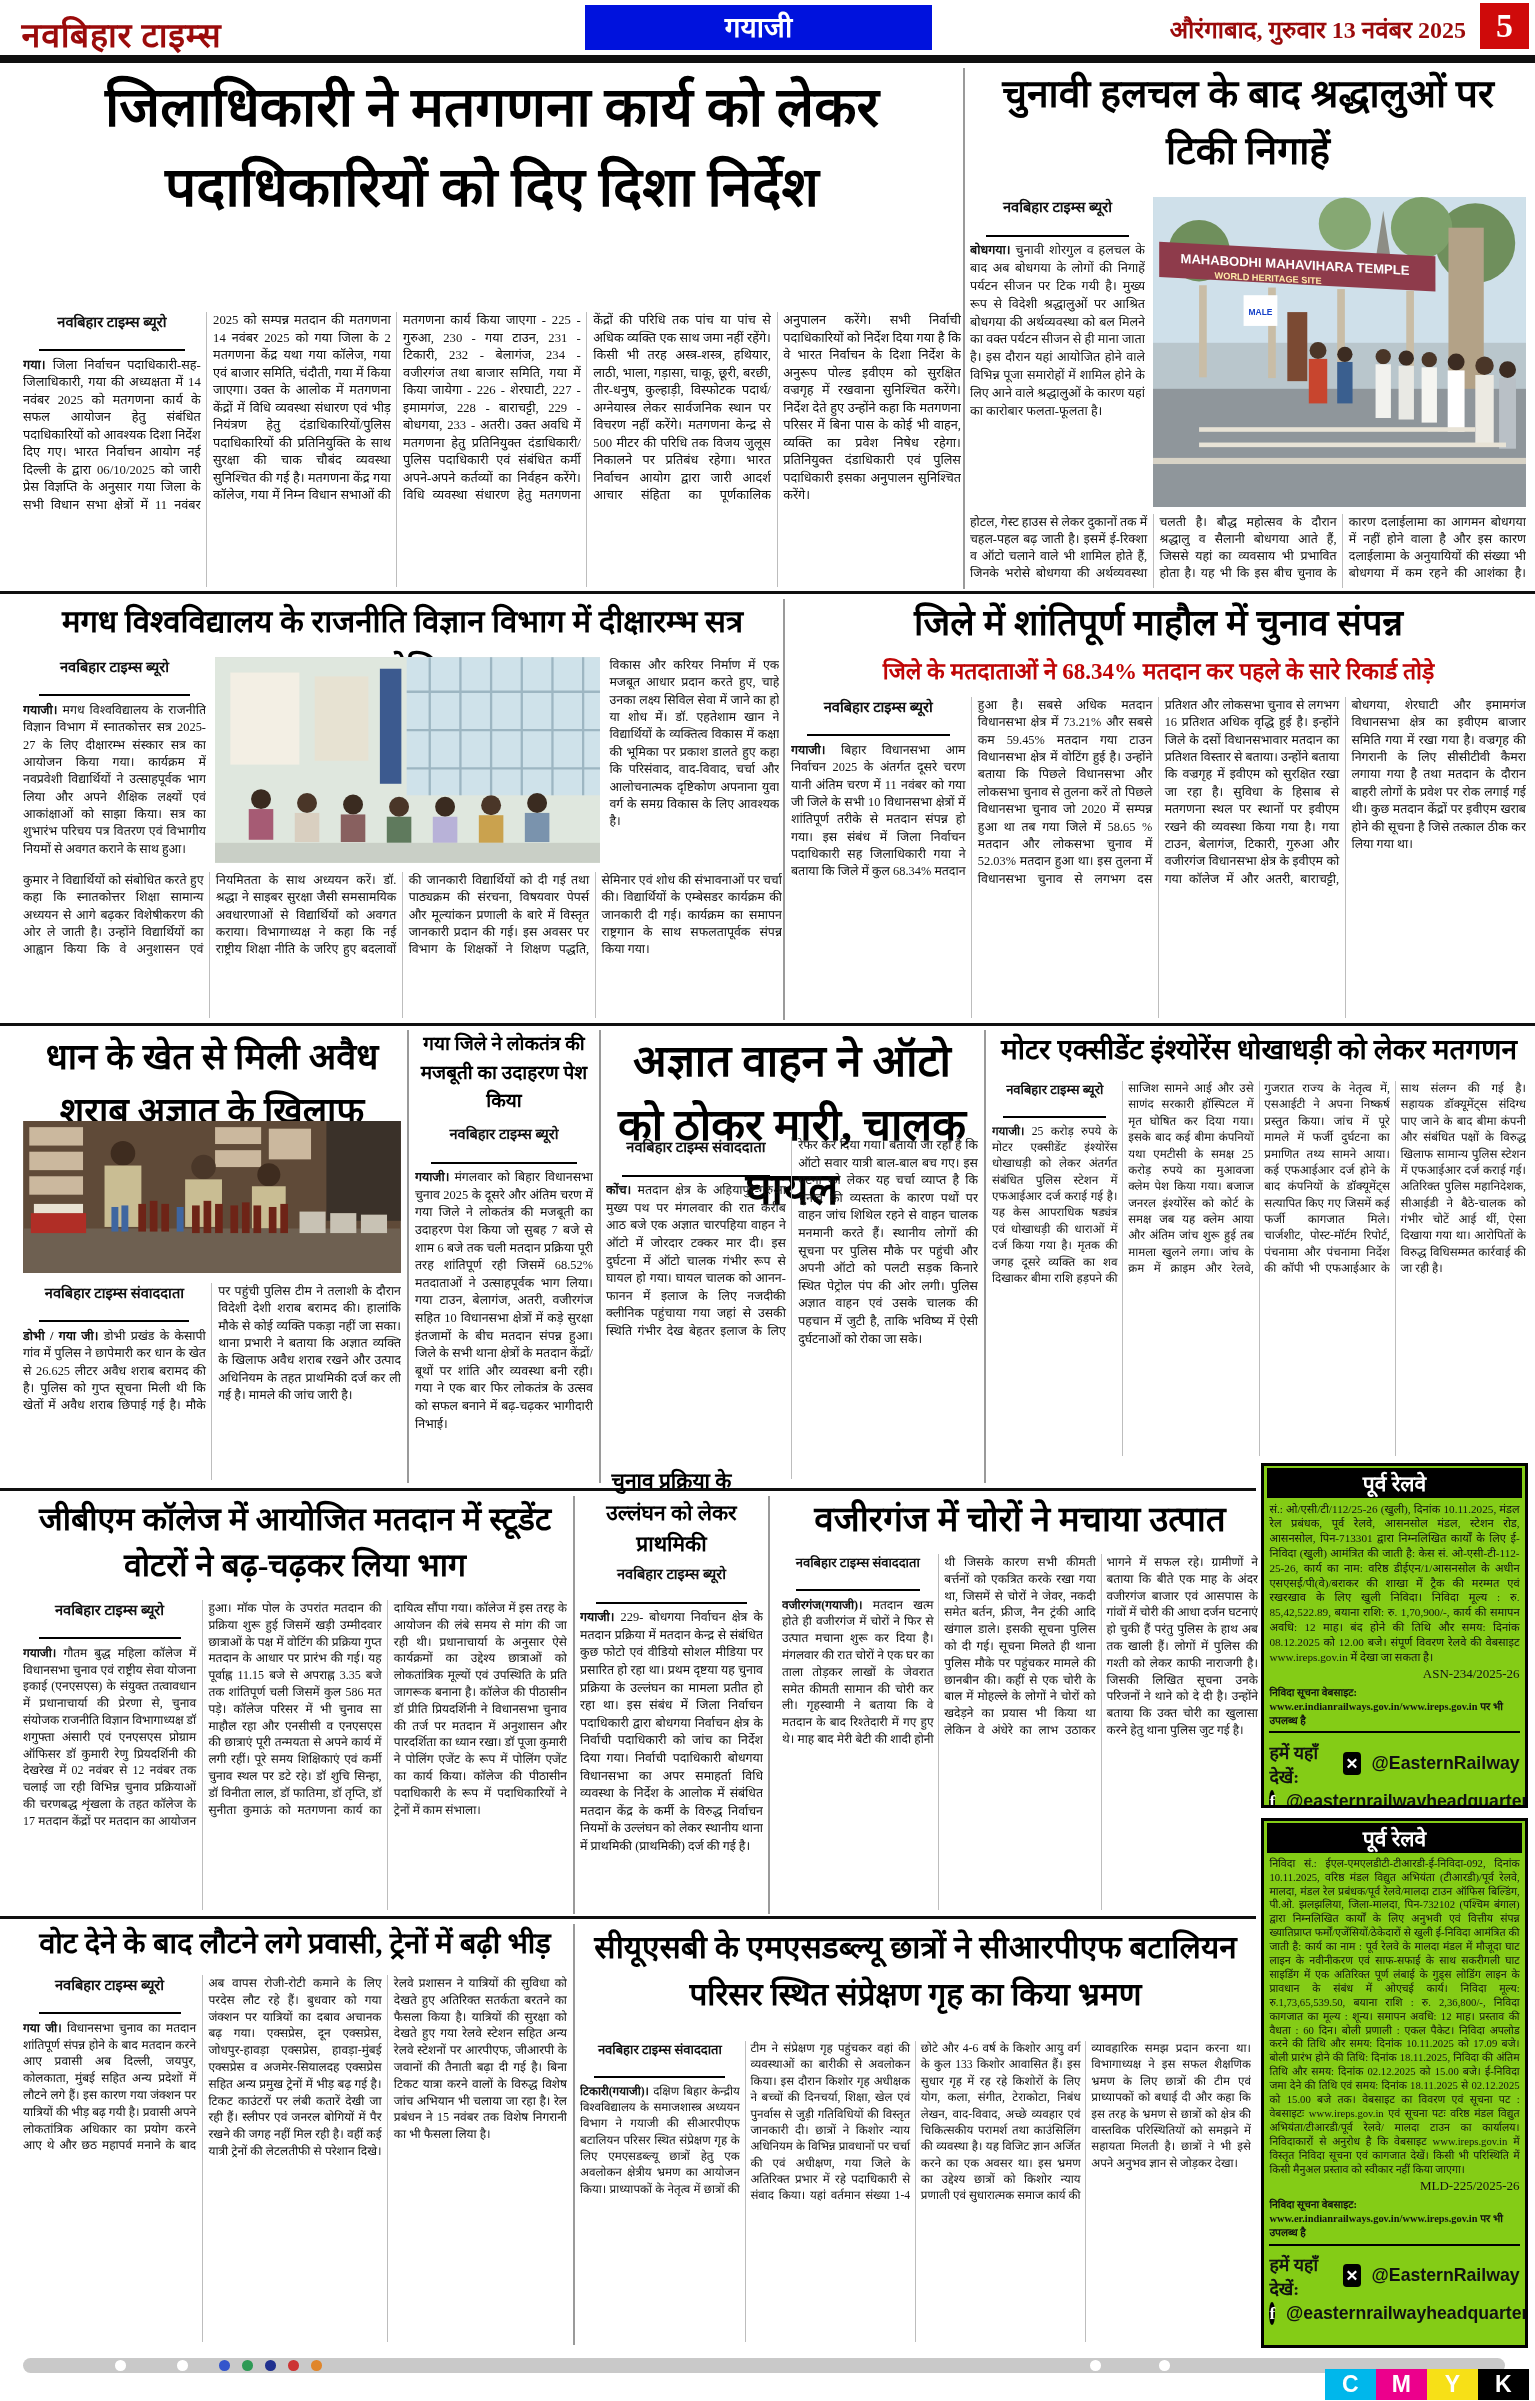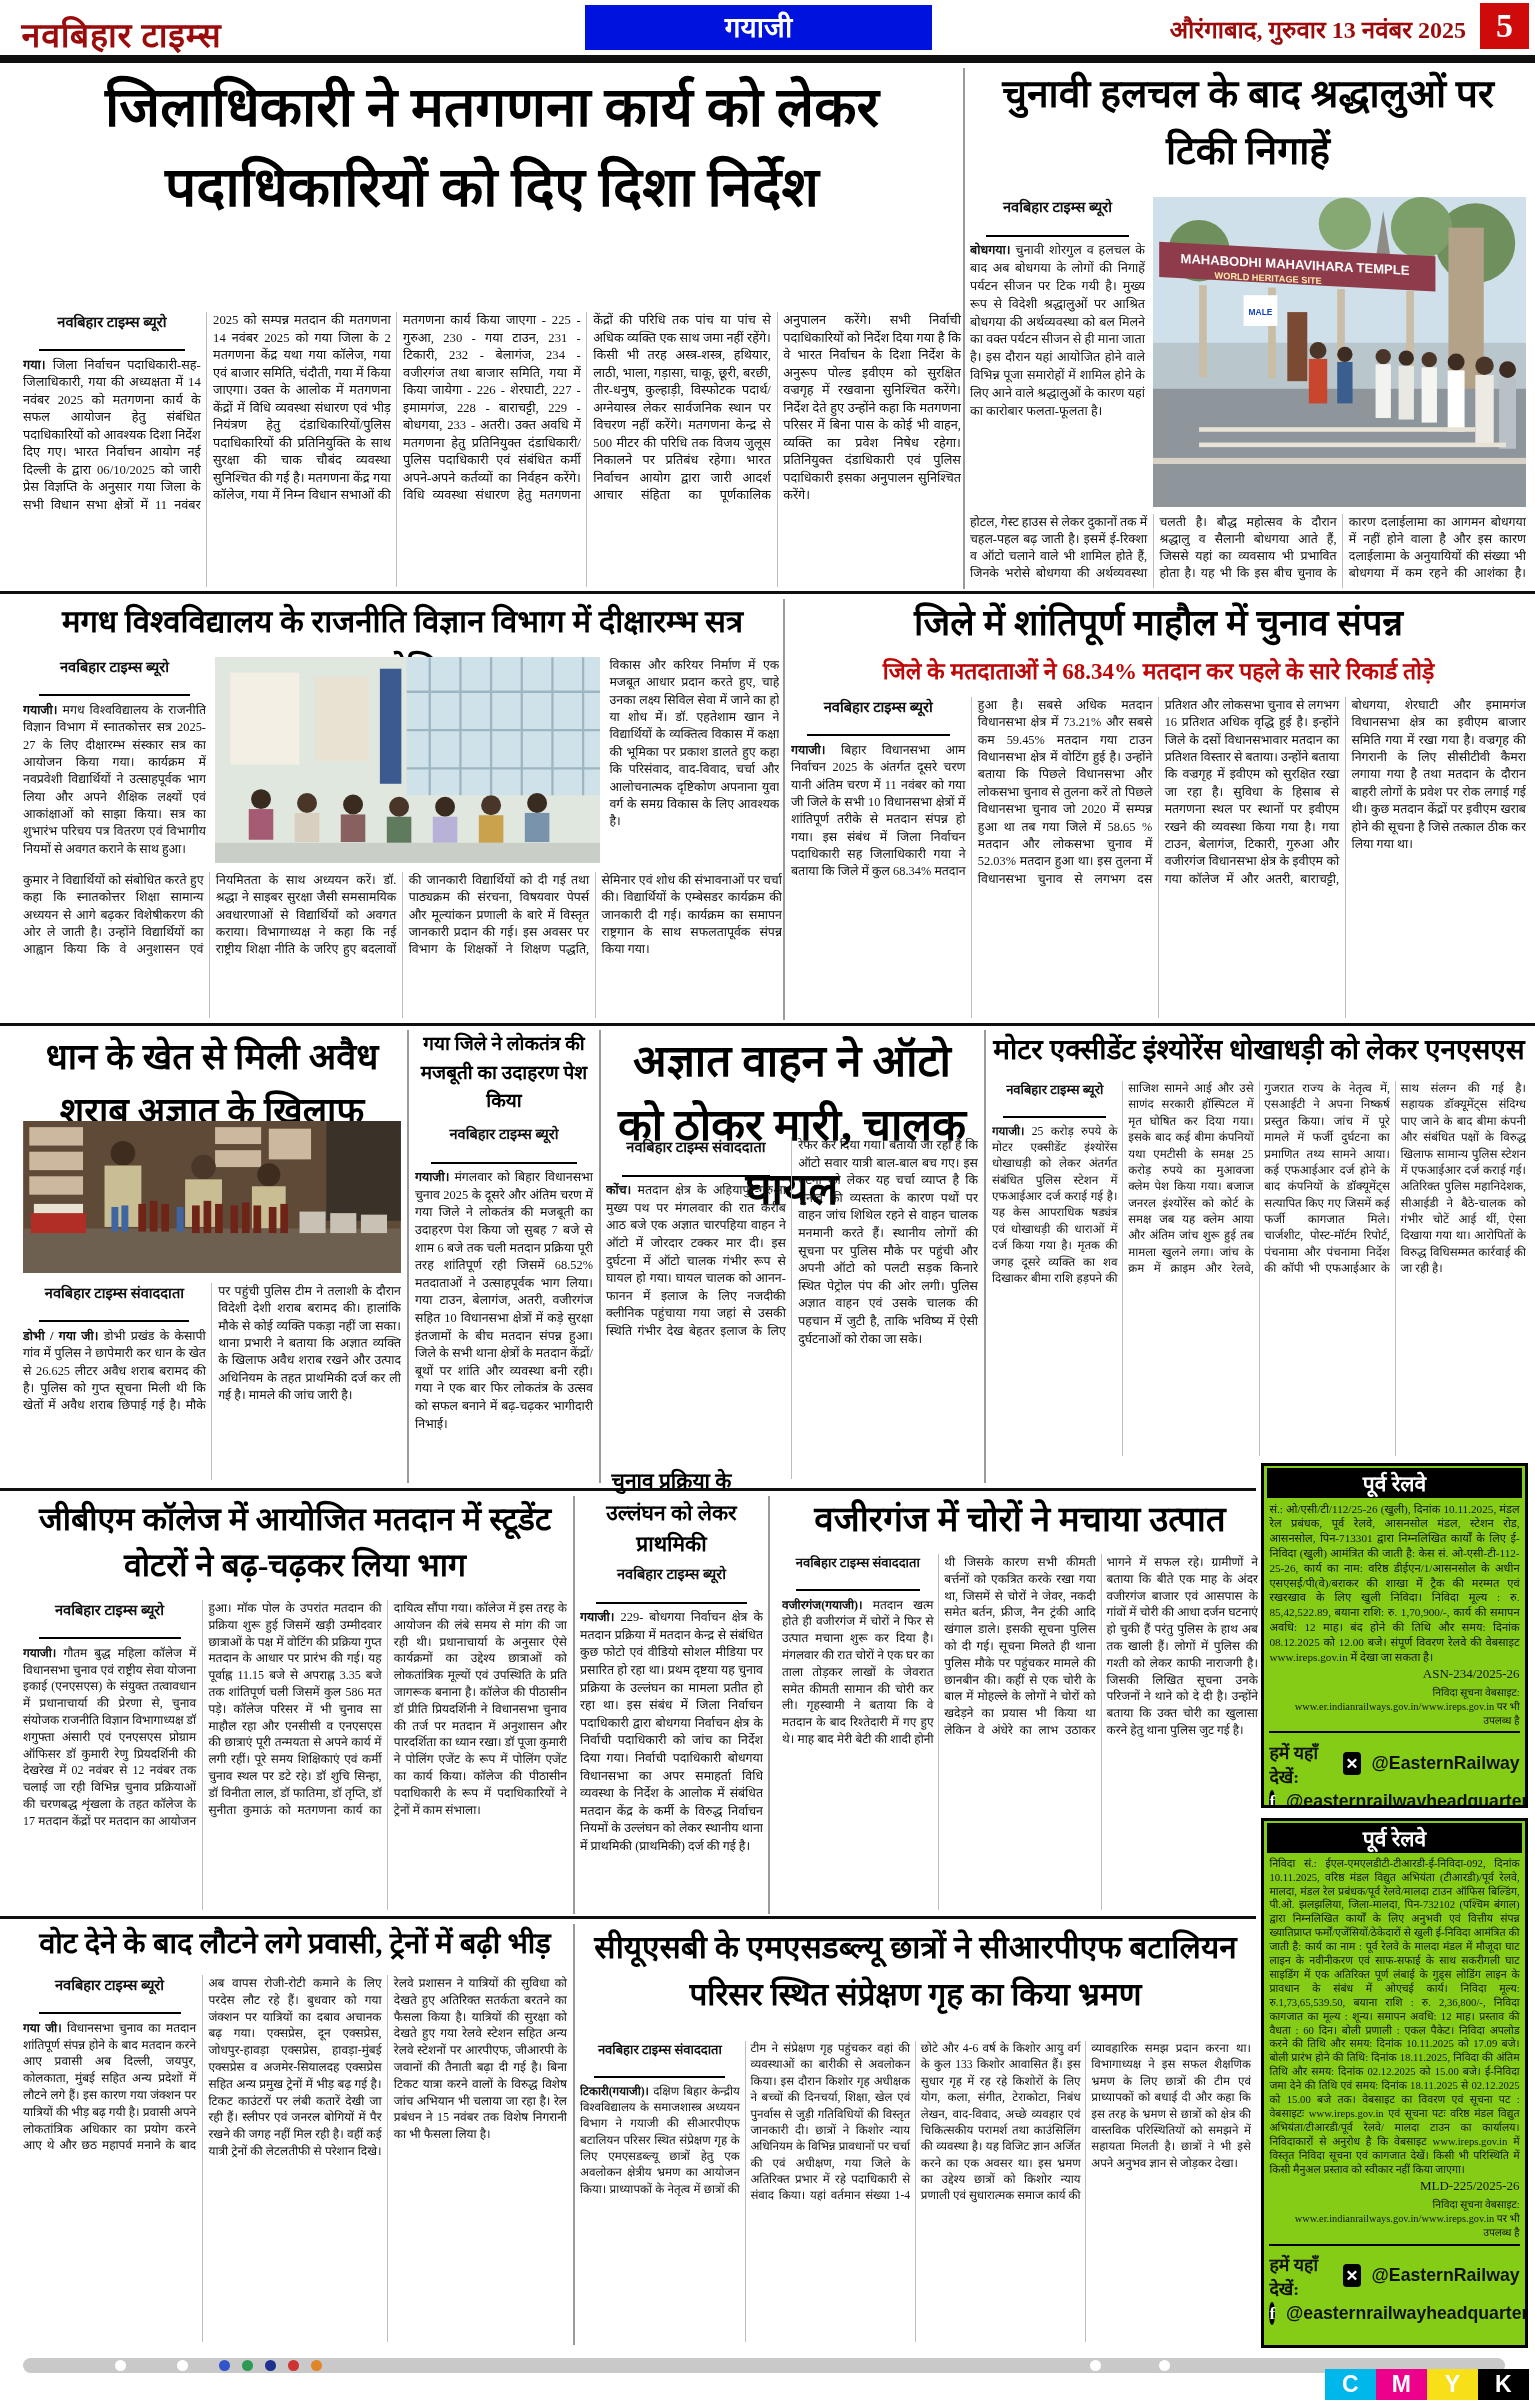--- a/index.html
+++ b/index.html
@@ -23,21 +23,21 @@
       border-bottom:2.3px solid #000;padding-bottom:17px;font-size:14.6px;}
   .bd{text-align:justify;overflow:hidden;column-gap:12.3px;column-rule:0.8px solid #bdbdbd;column-fill:balance;}
   .bd p{margin:0;}
   .dl{font-weight:bold;}
   .photo{display:block;background:#ddd;}
   
   .ad{border:3.1px solid #000;background:#84cc16;padding:3.8px 5.4px;box-sizing:border-box;overflow:hidden;}
   .ad-title{background:#000;color:#fff;text-align:center;font-size:21px;font-weight:bold;padding:0.8px 0;margin:-1.5px -2.3px 3.8px -2.3px;}
   .ad-body{text-align:justify;font-weight:500;}
   .ad-ref{text-align:right;font-size:13px;font-family:Liberation Serif, serif;margin-top:1.5px;}
-  .ad-note{text-align:right;font-weight:normal;font-size:10.4px;margin-top:3.1px;}
+  .ad-note{text-align:left;font-weight:bold;font-size:10.4px;margin-top:3.1px;}
   .ad-social{border-top:2.3px solid #000;margin-top:4.6px;padding-top:3.8px;font-weight:bold;}
   .ad-social .row{display:flex;align-items:center;gap:11px;justify-content:flex-start;margin:2.3px 0;
                   font-family:"Liberation Sans",sans-serif;font-size:17.7px;}
   .xicon{display:inline-block;width:23px;height:23px;background:#000;color:#fff;text-align:center;
          line-height:23px;font-size:15.4px;border-radius:3.8px;font-family:"Liberation Sans",sans-serif;}
   .ficon{display:inline-block;width:23px;height:23px;background:#000;color:#fff;text-align:center;
          line-height:23px;font-size:17px;border-radius:50%;font-family:"Liberation Serif",serif;font-weight:bold;}
   
   .graybar{left:23px;top:2358px;width:1482px;height:15.4px;background:#c9c9c9;border-radius:7.7px;}
   .dot{position:absolute;top:3;width:10.7px;height:10.7px;border-radius:50%;top:2.3px;}
@@ -245,21 +245,21 @@
   <div class="abs" style="left:606px;top:1030px;width:372px;height:453px;">
     <div class="hl" style="font-size:44px;line-height:1.45;">अज्ञात वाहन ने ऑटो को ठोकर मारी, चालक घायल</div>
     <div class="bd" style="position:absolute;left:0;top:107px;width:372px;height:342px;column-count:2;font-size:12.4px;line-height:1.42;">
       <span class="by">नवबिहार टाइम्स संवाददाता</span>
       <p class="tx"><b class="dl">कोंच।</b> <span>मतदान क्षेत्र के अहियापुर-गुरुआ मुख्य पथ पर मंगलवार की रात करीब आठ बजे एक अज्ञात चारपहिया वाहन ने ऑटो में जोरदार टक्कर मार दी। इस दुर्घटना में ऑटो चालक गंभीर रूप से घायल हो गया। घायल चालक को आनन-फानन में इलाज के लिए नजदीकी क्लीनिक पहुंचाया गया जहां से उसकी स्थिति गंभीर देख बेहतर इलाज के लिए रेफर कर दिया गया। बताया जा रहा है कि ऑटो सवार यात्री बाल-बाल बच गए। इस घटना को लेकर यह चर्चा व्याप्त है कि चुनाव की व्यस्तता के कारण पथों पर वाहन जांच शिथिल रहने से वाहन चालक मनमानी करते हैं। स्थानीय लोगों की सूचना पर पुलिस मौके पर पहुंची और अपनी ऑटो को पलटी सड़क किनारे स्थित पेट्रोल पंप की ओर लगी। पुलिस अज्ञात वाहन एवं उसके चालक की पहचान में जुटी है, ताकि भविष्य में ऐसी दुर्घटनाओं को रोका जा सके।</span></p>
     </div>
   </div>
   <div class="abs vsep" style="left:984px;top:1030px;height:453px;"></div>
 
   <div class="abs" style="left:992px;top:1030px;width:534px;height:427px;">
-    <div class="hl" style="font-size:28px;line-height:1.4;">मोटर एक्सीडेंट इंश्योरेंस धोखाधड़ी को लेकर एनएसएस</div>
+    <div class="hl" style="font-size:28px;line-height:1.4;">मोटर एक्सीडेंट इंश्योरेंस धोखाधड़ी को लेकर मतगणन</div>
     <div class="bd" style="position:absolute;left:0;top:51px;width:534px;height:375px;column-count:4;column-gap:10.7px;font-size:11.7px;line-height:1.4;">
       <span class="by" style="font-size:13px;">नवबिहार टाइम्स ब्यूरो</span>
       <p class="tx"><b class="dl">गयाजी।</b> <span>25 करोड़ रुपये के मोटर एक्सीडेंट इंश्योरेंस धोखाधड़ी को लेकर अंतर्गत संबंधित पुलिस स्टेशन में एफआईआर दर्ज कराई गई है। यह केस आपराधिक षड्यंत्र एवं धोखाधड़ी की धाराओं में दर्ज किया गया है। मृतक की जगह दूसरे व्यक्ति का शव दिखाकर बीमा राशि हड़पने की साजिश सामने आई और उसे साणंद सरकारी हॉस्पिटल में मृत घोषित कर दिया गया। इसके बाद कई बीमा कंपनियों यथा एमटीसी के समक्ष 25 करोड़ रुपये का मुआवजा क्लेम पेश किया गया। बजाज जनरल इंश्योरेंस को कोर्ट के समक्ष जब यह क्लेम आया और अंतिम जांच शुरू हुई तब मामला खुलने लगा। जांच के क्रम में क्राइम और रेलवे, गुजरात राज्य के नेतृत्व में, एसआईटी ने अपना निष्कर्ष प्रस्तुत किया। जांच में पूरे मामले में फर्जी दुर्घटना का प्रमाणित तथ्य सामने आया। कई एफआईआर दर्ज होने के बाद कंपनियों के डॉक्यूमेंट्स सत्यापित किए गए जिसमें कई फर्जी कागजात मिले। चार्जशीट, पोस्ट-मॉर्टम रिपोर्ट, पंचनामा और पंचनामा निर्देश की कॉपी भी एफआईआर के साथ संलग्न की गई है। सहायक डॉक्यूमेंट्स संदिग्ध पाए जाने के बाद बीमा कंपनी और संबंधित पक्षों के विरुद्ध खिलाफ सामान्य पुलिस स्टेशन में एफआईआर दर्ज कराई गई। अतिरिक्त पुलिस महानिदेशक, सीआईडी ने बैठे-चालक को गंभीर चोटें आई थीं, ऐसा दिखाया गया था। आरोपितों के विरुद्ध विधिसम्मत कार्रवाई की जा रही है।</span></p>
     </div>
   </div>
 
   <div class="abs hrule" style="left:0;top:1488px;width:1256px;height:3.1px;"></div>
 
   <div class="abs" style="left:23px;top:1496px;width:544px;height:418px;">
     <div class="hl" style="font-size:32px;line-height:1.45;">जीबीएम कॉलेज में आयोजित मतदान में स्टूडेंट वोटरों ने बढ़-चढ़कर लिया भाग</div>

